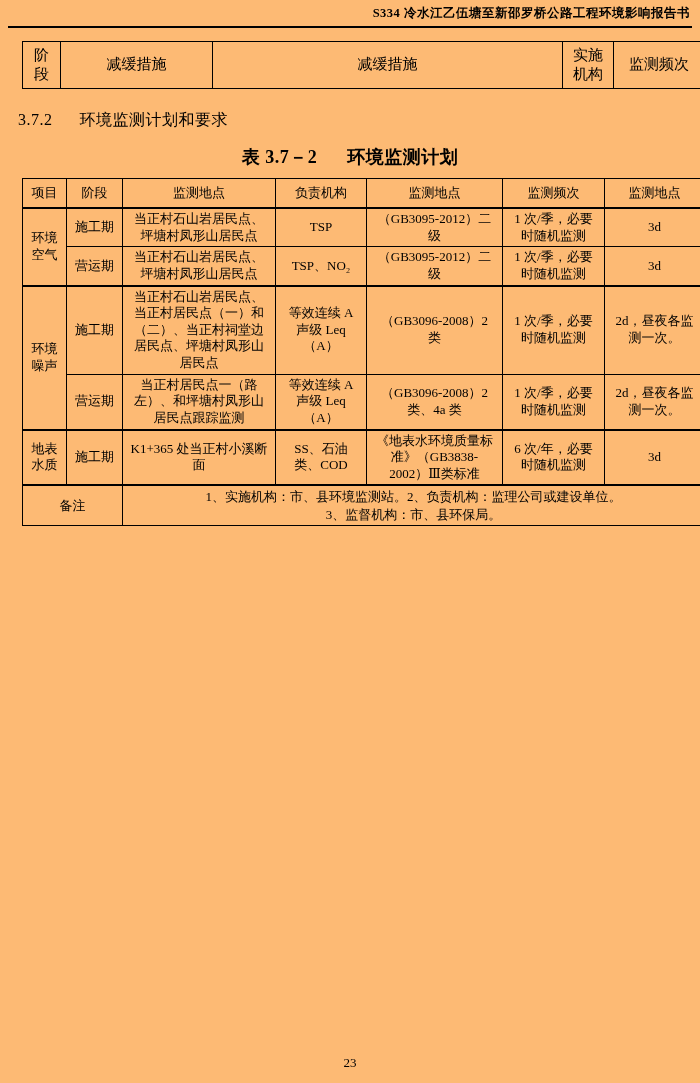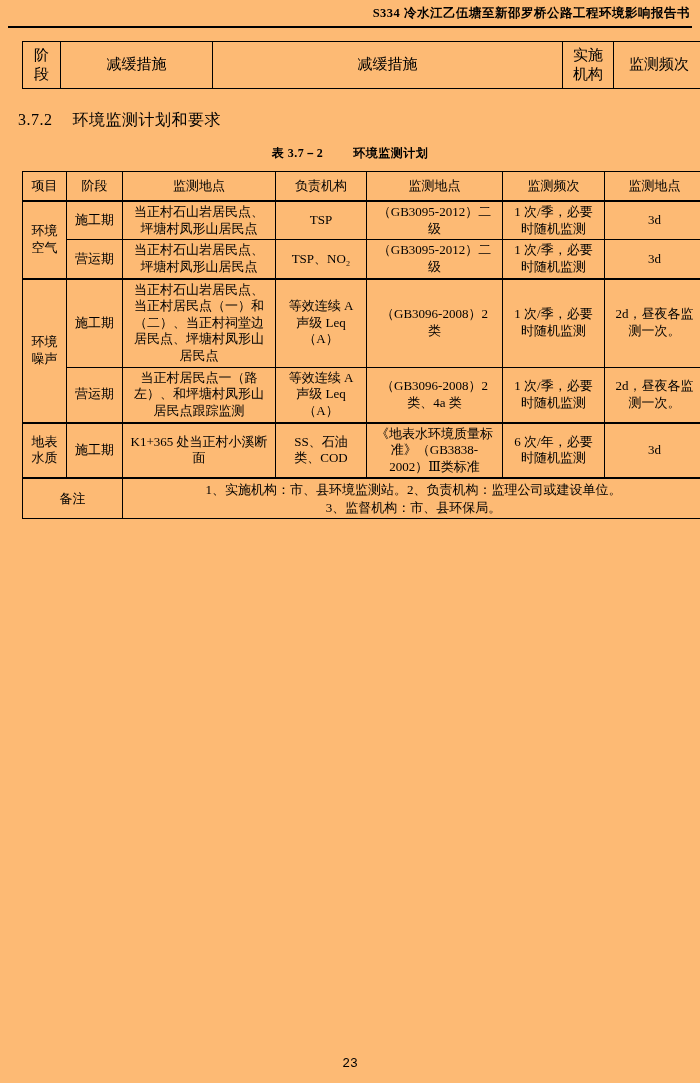--- a/index.html
+++ b/index.html
@@ -37,48 +37,47 @@
   .t1 th{height:42px;}
   .t1 td{height:40px;}
   .t1, .t1 td, .t1 th{border-color:#000;}
   .t1{border:1.5px solid #000;}
   
   .heading{
     margin:21px 18px 0;
     font-size:16px;
     letter-spacing:0.5px;
   }
-  .heading .num{margin-right:20px;}
+  .heading .num{margin-right:27px;}
   .para{
     margin:15px 18px 0;
     font-size:15.5px;
     text-indent:2em;
     letter-spacing:0.5px;
   }
   .caption{
     margin:14px 0 9px;
     text-align:center;
-    font-size:12px;
+    font-size:18px;
     font-weight:bold;
     letter-spacing:0.5px;
   }
   .caption .cap-label{margin-right:30px;}
   
   .t2{font-size:13px;line-height:1.28;border:1.5px solid #000;padding-left:40px;}
   .t2 th{height:24px;}
   .t2 tr.gs td, .t2 tr.gs th{border-top:2px solid #000;}
   .t2 .h-air td{height:30px;}
   .t2 .remark-cell{line-height:1.35;}
   
   .pagenum{
     position:absolute;
     left:0;right:0;bottom:12px;
     text-align:center;
     font-size:13px;
-    font-family:Liberation Mono, monospace;
   }
 </style>
 </head>
 <body>
 
 <div class="page">
 
   <div class="header">
     <span>S334 冷水江乙伍塘至新邵罗桥公路工程环境影响报告书</span>
   </div>

